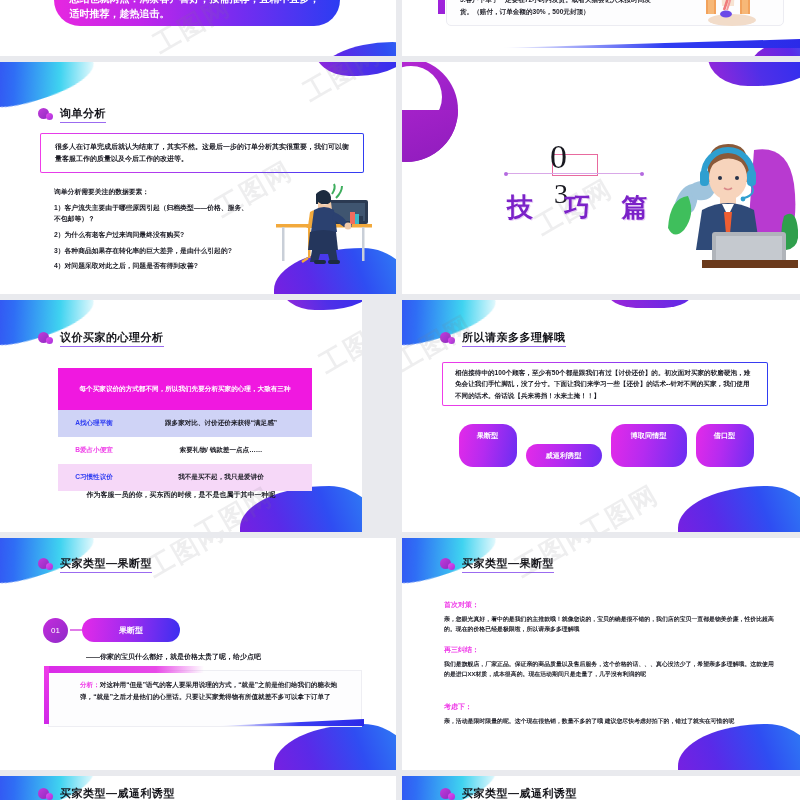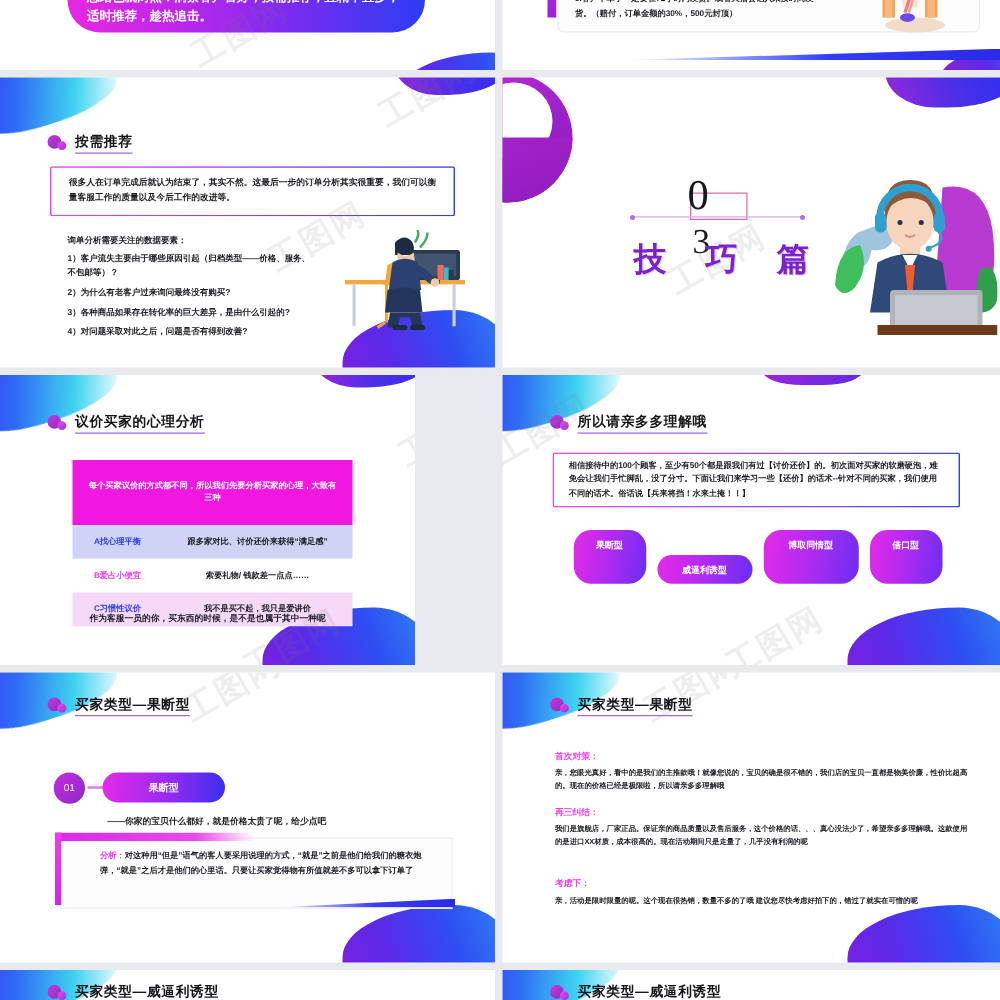--- a/index.html
+++ b/index.html
@@ -189,21 +189,21 @@
   <div class="slide" style="left:0;top:62px;width:396px;height:232px;">
     <div class="blob blob-tl"></div>
     <div class="blob" style="right:-14px;top:-30px;width:96px;height:44px;background:linear-gradient(250deg,#2b2ff0 10%,#4f2fe8 55%,#9b26d8);border-radius:50% 50% 60% 40%/40% 40% 70% 70%;"></div>
     <div class="blob blob-br"></div>
 
     <div class="hdr" style="left:38px;top:44px;">
       <span class="dots">
           <i class="big"></i>
           <i class="sm"></i>
         </span>
-      <span class="ttl">按需推荐</span>
+      <span class="ttl">询单分析</span>
     </div>
 
     <div class="box-grad s3-intro">
       <p>很多人在订单完成后就认为结束了，其实不然。这最后一步的订单分析其实很重要，我们可以衡量客服工作的质量以及今后工作的改进等。</p>
     </div>
 
     <div class="s3-list">
       <div class="lead">询单分析需要关注的数据要素：</div>
       <ol>
         <li>1）客户流失主要由于哪些原因引起（归档类型——价格、服务、不包邮等）？</li>
@@ -280,21 +280,21 @@
       <rect x="54" y="112" width="74" height="32" rx="3" fill="#b0b4ba"></rect>
       <rect x="58" y="116" width="66" height="24" fill="#c5c9cf"></rect>
       <rect x="44" y="140" width="96" height="8" fill="#6b3a1c"></rect>
     </svg>
 
     <div class="wm">
       <span style="left:130px;top:128px;">工图网</span>
     </div>
   </div>
 
-  <div class="slide" style="left:0;top:300px;width:332px;height:232px;">
+  <div class="slide" style="left:0;top:300px;width:362px;height:232px;">
     <div class="blob blob-tl"></div>
     <div class="blob" style="right:-14px;top:-30px;width:96px;height:40px;background:linear-gradient(250deg,#2b2ff0,#4f2fe8 55%,#9b26d8);border-radius:50% 50% 60% 40%/40% 40% 70% 70%;"></div>
     <div class="blob blob-br"></div>
 
     <div class="hdr" style="left:38px;top:30px;">
       <span class="dots">
           <i class="big"></i>
           <i class="sm"></i>
         </span>
       <span class="ttl">议价买家的心理分析</span>

